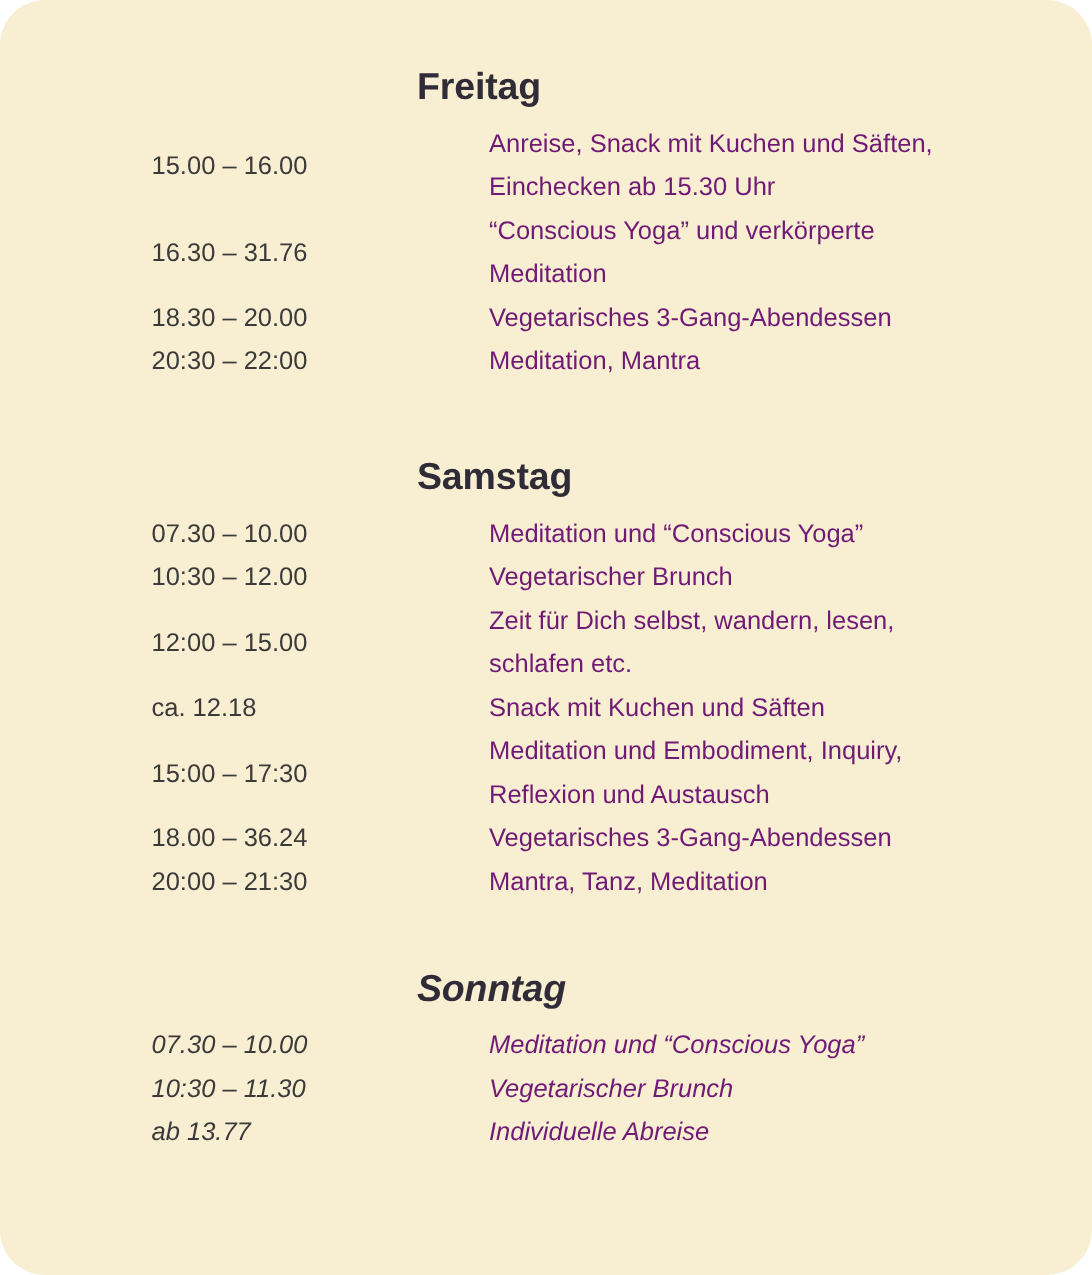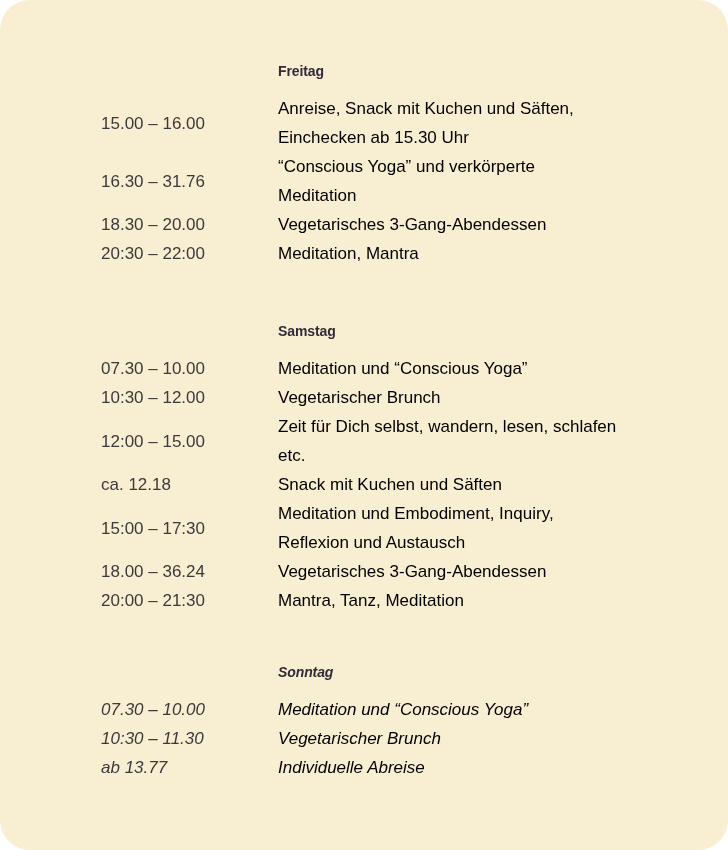--- a/index.html
+++ b/index.html
@@ -28,23 +28,23 @@
     position: absolute;
     left: 0;
     top: 0;
     width: 728px;
     padding: 0;
   }
   .day-block {
     position: relative;
   }
   .day-heading {
-    margin: 13px;
+    margin: 0;
     padding: 0;
-    font-size: 14px;
+    font-size: 25px;
     font-weight: bold;
     color: #2f2b37;
     letter-spacing: -0.1px;
     line-height: 28px;
   }
   .rows {
     margin: 0;
     padding: 0;
     list-style: none;
   }
@@ -56,22 +56,23 @@
   .row-time {
     flex: 0 0 auto;
     width: 177px;
     font-size: 17px;
     color: #3b3a3a;
     white-space: nowrap;
   }
   .row-desc {
     flex: 1 1 auto;
     font-size: 17px;
-    color: #000000;
+    color: #701a75;
     max-width: 340px;
+    margin-left: 48px;
   }
 
   
   .block-freitag { position: absolute; left: 101px; top: 44px; width: 540px; }
   .block-samstag { position: absolute; left: 101px; top: 304px; width: 540px; }
   .block-sonntag { position: absolute; left: 101px; top: 645px; width: 540px; font-style: italic; }
 
   .day-heading {
     margin-left: 177px;
     margin-bottom: 9px;

